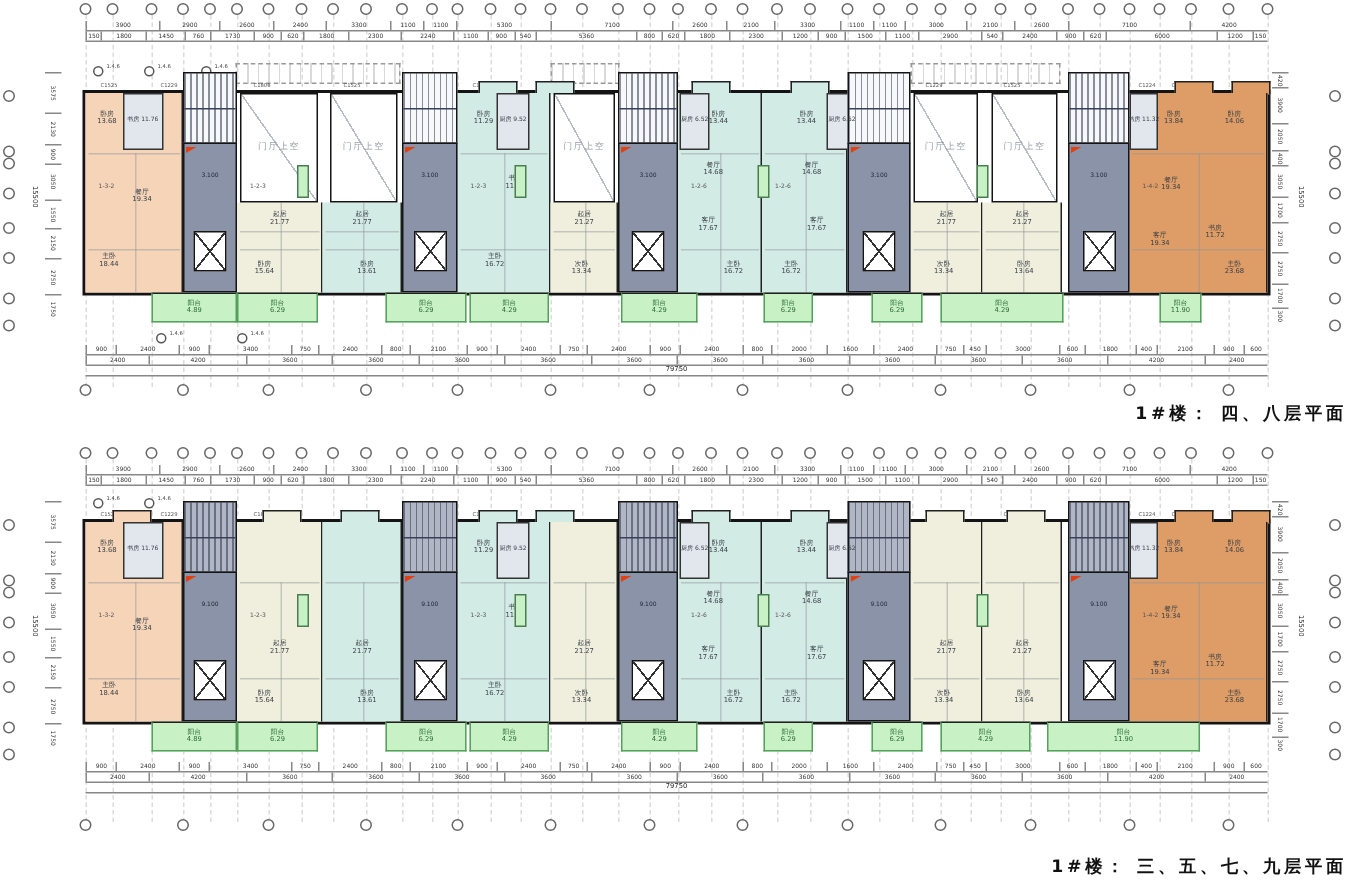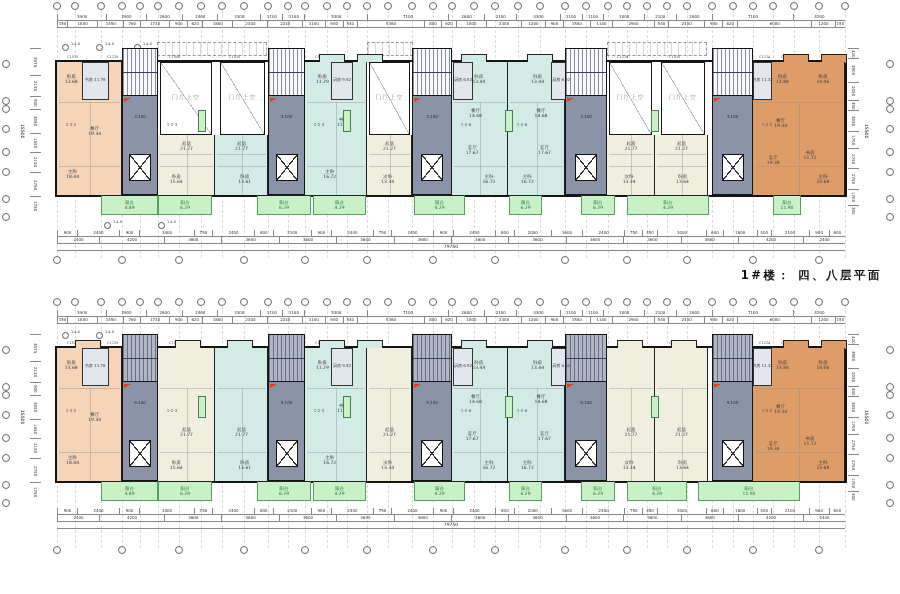--- a/index.html
+++ b/index.html
@@ -47,28 +47,29 @@
   .balc .room{color:#2c6b36;}
   .shaft{position:absolute;border:1px solid #4a7d52;z-index:4;}
   .canopy{position:absolute;border:1px dashed #999;z-index:1;
        background-image:repeating-linear-gradient(90deg,#d9d9d9 0 1px,transparent 1px 7px);}
   .bay{position:absolute;border:1px solid #202020;border-bottom:none;z-index:2;}
   .wtag{position:absolute;font-size:3.5px;color:#555;white-space:nowrap;z-index:2;}
   .marker{position:absolute;width:7px;height:7px;border:1px solid #555;border-radius:50%;
        background:#fff;z-index:3;}
   .marker i{position:absolute;left:8px;top:-3px;font-style:normal;font-size:3.5px;color:#444;
        white-space:nowrap;}
-  .title{position:absolute;right:18px;font-size:11.5px;font-weight:700;letter-spacing:2.5px;
+  .title{position:absolute;right:2px;font-size:11.5px;font-weight:700;letter-spacing:2.5px;
        color:#111;z-index:6;white-space:nowrap;}
 </style>
 </head>
 <body>
 
 <div id="sheet">
   <div class="title" style="top:268px">1#楼： 四、八层平面</div>
+  <div class="title" style="top:570px">1#楼： 三、五、七、九层平面</div>
 <div class="gline" style="left: 57px; top: 10px; height: 248px;"></div>
     <div class="bub" style="left: 53px; top: 2px;"></div>
     <div class="bub" style="left: 53px; top: 256px;"></div>
     <div class="gline" style="left: 75px; top: 10px; height: 248px;"></div>
     <div class="bub" style="left: 71px; top: 2px;"></div>
     <div class="gline" style="left: 101px; top: 10px; height: 248px;"></div>
     <div class="bub" style="left: 97px; top: 2px;"></div>
     <div class="gline" style="left: 122px; top: 10px; height: 248px;"></div>
     <div class="bub" style="left: 118px; top: 2px;"></div>
     <div class="bub" style="left: 118px; top: 256px;"></div>

